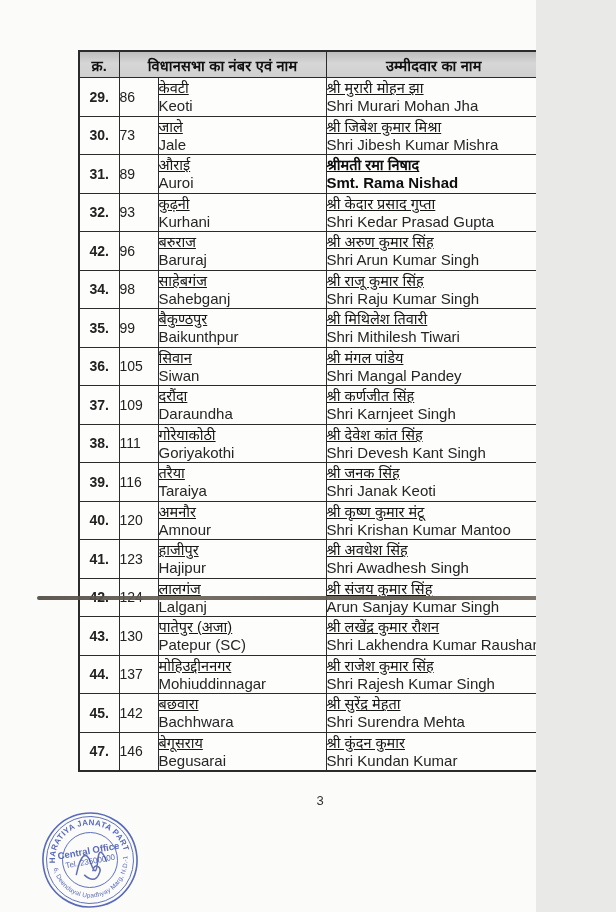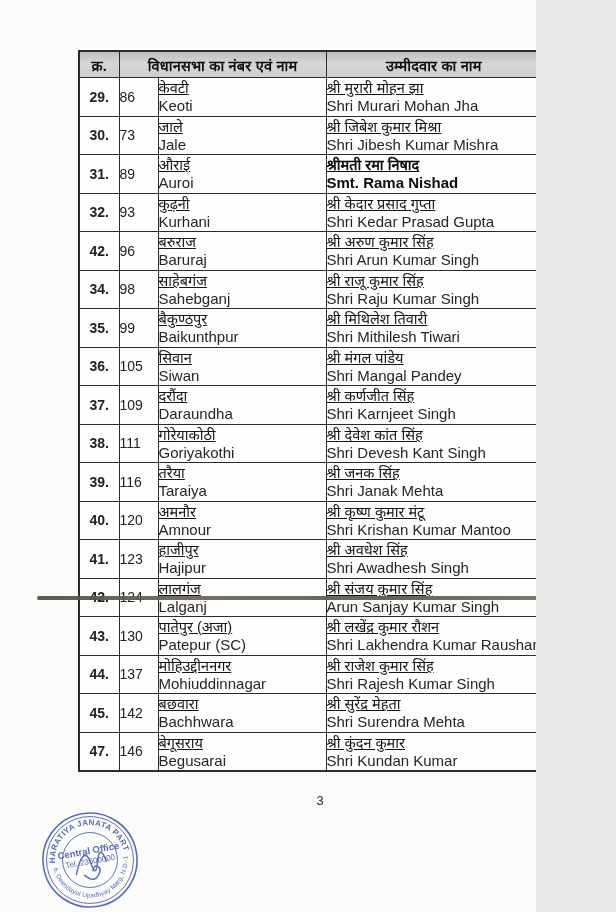--- a/index.html
+++ b/index.html
@@ -213,21 +213,21 @@
 
         <tr>
           <td class="c-serial">39.</td>
           <td class="c-number">116</td>
           <td class="c-name">
             <div class="line-hi">तरैया</div>
             <div class="line-en">Taraiya</div>
           </td>
           <td class="c-cand">
             <div class="line-hi">श्री जनक सिंह</div>
-            <div class="line-en">Shri Janak Mehta</div>
+            <div class="line-en">Shri Janak Keoti</div>
           </td>
         </tr>
 
         <tr>
           <td class="c-serial">40.</td>
           <td class="c-number">120</td>
           <td class="c-name">
             <div class="line-hi">अमनौर</div>
             <div class="line-en">Amnour</div>
           </td>

